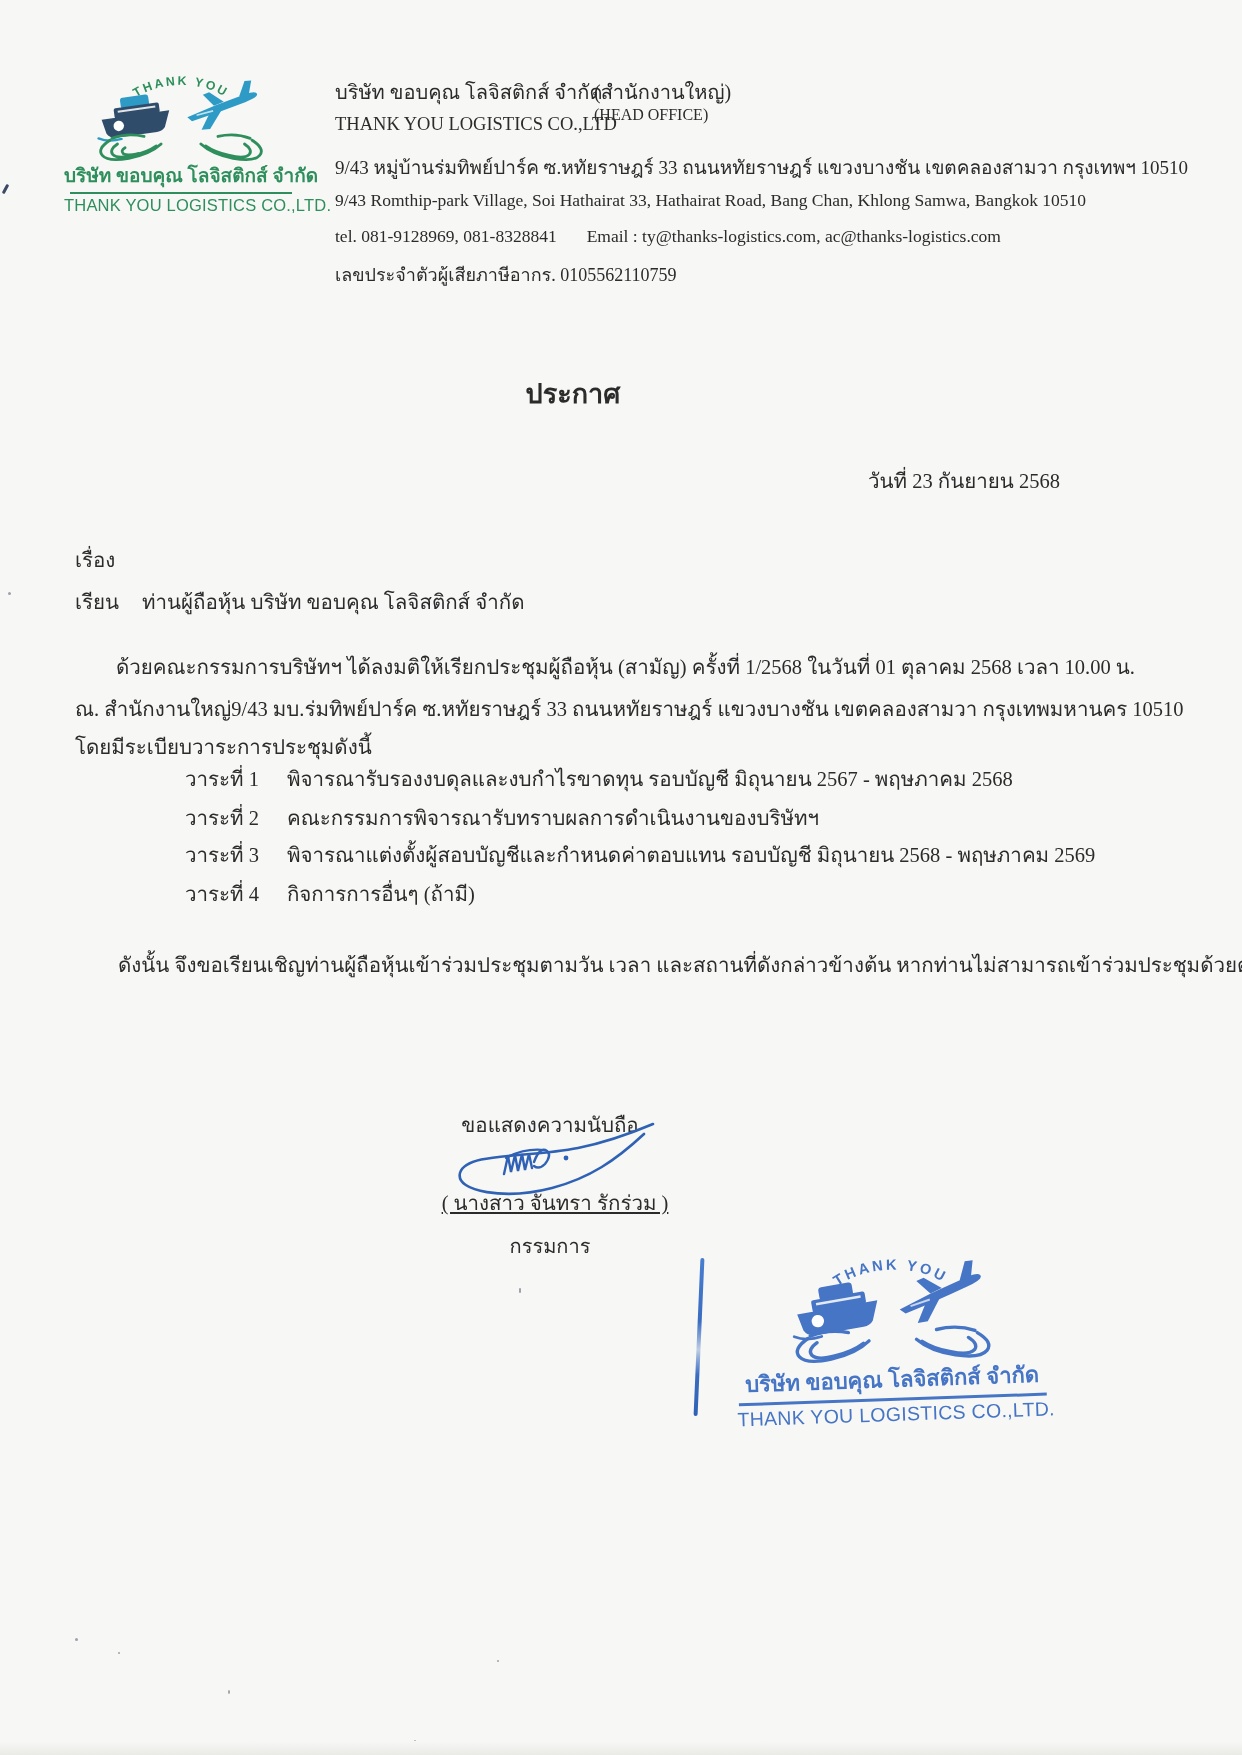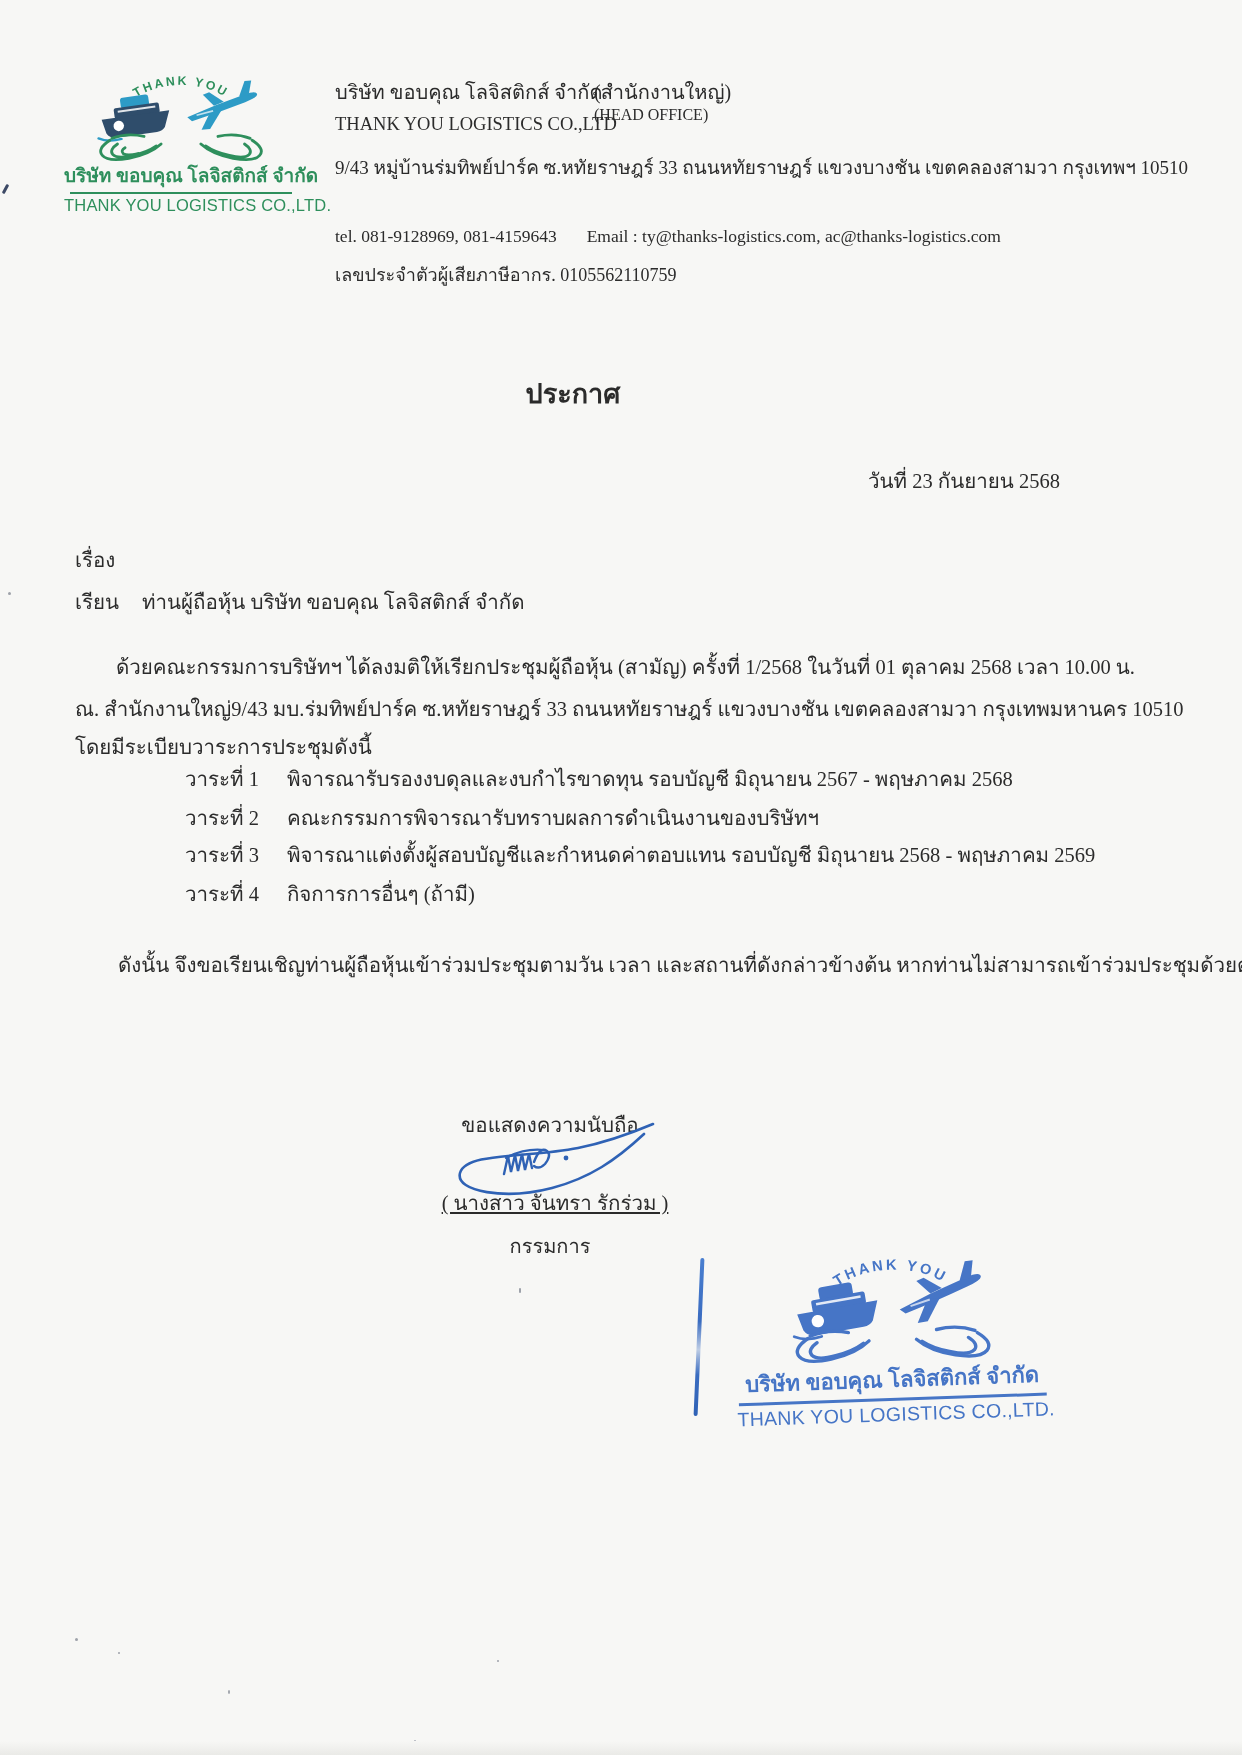--- a/index.html
+++ b/index.html
@@ -77,23 +77,24 @@
   <div class="logo-underline" style="left:70px;top:192px;width:222px;"></div>
   <div class="abs sans green center" style="left:64px;top:196px;width:234px;font-size:16.5px;letter-spacing:.2px;">THANK YOU LOGISTICS CO.,LTD.</div>
 
   <div class="abs thai" style="left:335px;top:76px;font-size:20px;">บริษัท ขอบคุณ โลจิสติกส์ จำกัด</div>
   <div class="abs thai" style="left:594px;top:76px;font-size:20px;">(สำนักงานใหญ่)</div>
 
   <div class="abs" style="left:335px;top:114px;font-size:18.5px;">THANK YOU LOGISTICS CO.,LTD</div>
   <div class="abs" style="left:594px;top:106px;font-size:16px;">(HEAD OFFICE)</div>
 
   <div class="abs thai" style="left:335px;top:152px;font-size:19px;">9/43 หมู่บ้านร่มทิพย์ปาร์ค ซ.หทัยราษฎร์ 33 ถนนหทัยราษฎร์ แขวงบางชัน เขตคลองสามวา กรุงเทพฯ 10510</div>
+  <div class="abs" style="left:335px;top:190px;font-size:17.5px;">9/43 Romthip-park Village, Soi Hathairat 33, Hathairat Road, Bang Chan, Khlong Samwa, Bangkok 10510</div>
 
   <div class="abs" style="left:335px;top:226px;font-size:17.5px;">
-    <span>tel. 081-9128969, 081-4159643</span><span style="display:inline-block;width:30px;"></span><span>Email : ty@thanks-logistics.com, ac@thanks-logistics.com</span>
+    <span>tel. 081-9128969, 081-8328841</span><span style="display:inline-block;width:30px;"></span><span>Email : ty@thanks-logistics.com, ac@thanks-logistics.com</span>
   </div>
   <div class="abs thai" style="left:335px;top:260px;font-size:18px;">เลขประจำตัวผู้เสียภาษีอากร. 0105562110759</div>
 
   <div class="abs thai bold center" style="left:0;top:372px;width:1242px;font-size:27px;transform:translateX(-48px);">ประกาศ</div>
 
   <div class="abs thai" style="left:868px;top:464px;font-size:20.5px;">วันที่  23  กันยายน  2568</div>
 
   <div class="abs thai" style="left:75px;top:543px;font-size:20.5px;">เรื่อง</div>
 
   <div class="abs thai" style="left:75px;top:585px;font-size:20.5px;">เรียน</div>

